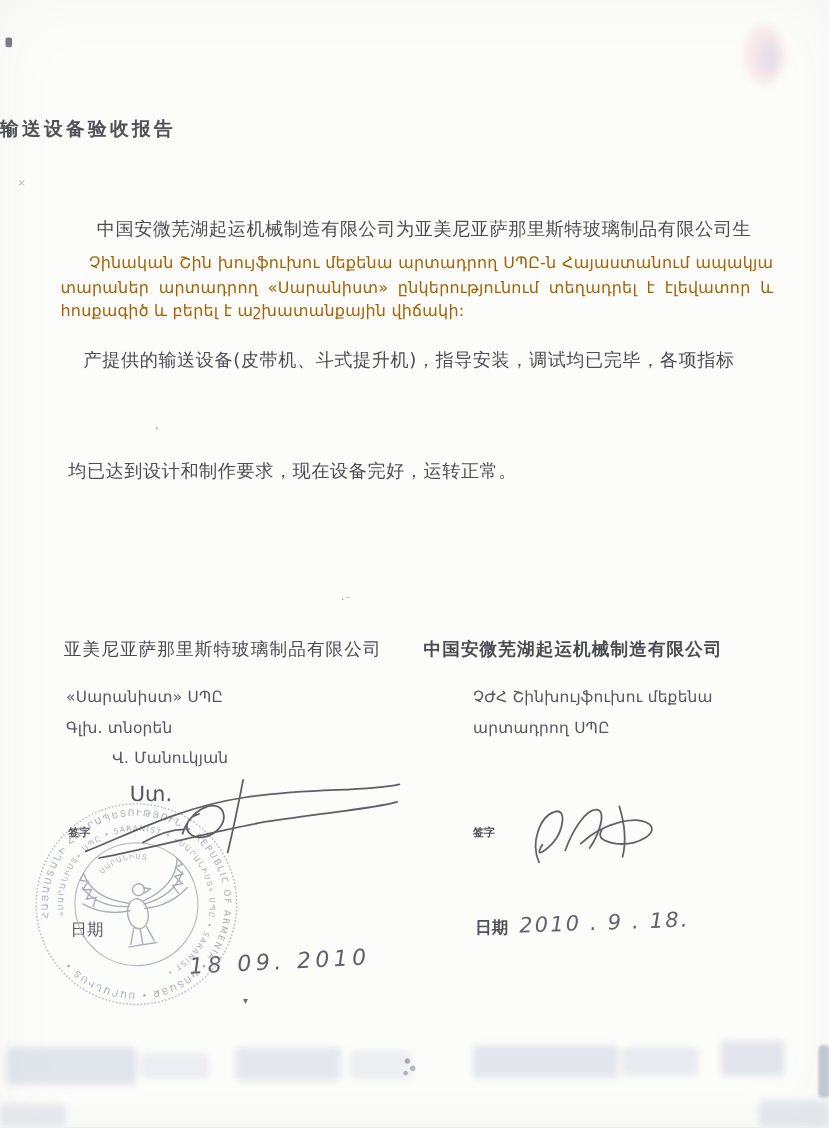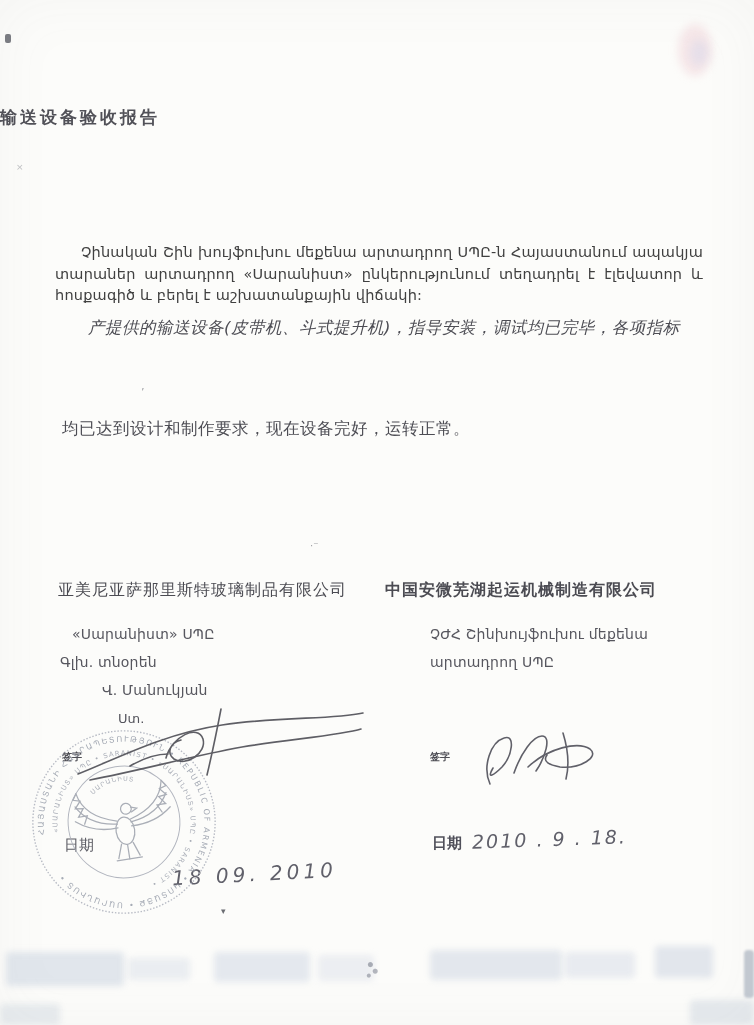--- a/index.html
+++ b/index.html
@@ -17,38 +17,38 @@
   .title{
     top:106px;left:0;width:100%;
     text-align:left;
     font-size:17px;font-weight:700;
     letter-spacing:3px;
     color:#515158;
   }
   .cjk{font-size:16.5px;letter-spacing:0.5px;color:#4d4d54;}
   .para-cn-1{top:198px;left:60px;width:645px;text-indent:28px;}
   .para-hy{
-    top:242px;left:55px;width:648px;
+    top:230px;left:55px;width:648px;
     font-size:14.5px;line-height:21.5px;
     text-align:justify;text-indent:26px;
-    color:#404040;letter-spacing:0.2px;
-  }
-  .para-cn-2{top:317px;left:60px;width:645px;text-indent:28px;font-style:italic;}
+    color:#a16207;letter-spacing:0.2px;
+  }
+  .para-cn-2{top:317px;left:48px;width:645px;text-indent:28px;}
   .para-cn-3{top:418px;left:62px;width:620px;}
   .company-left{top:580px;left:58px;width:330px;font-size:16px;letter-spacing:1px;}
   .company-right{top:580px;left:385px;width:330px;font-size:16px;letter-spacing:1px;font-weight:bold;}
   .hy-line{font-size:14px;color:#56565e;letter-spacing:0.2px;}
-  .l1{top:626px;left:60px;margin-left:12px;}
+  .l1{top:626px;left:60px;}
   .l2{top:654px;left:60px;}
   .l3{top:682px;left:60px;margin-left:42px;}
   .r1{top:626px;left:430px;}
   .r2{top:654px;left:430px;}
   .sign-label{font-size:10px;font-weight:600;color:#4d4d54;margin-top:40px;}
   .sign-left-label{top:710px;left:62px;}
-  .sign-left-abbrev{top:711px;left:118px;font-size:13px;color:#55555d;}
+  .sign-left-abbrev{top:711px;left:118px;font-size:19px;color:#55555d;}
   .sign-right-label{top:710px;left:430px;}
   .date-left-label{top:836px;left:64px;font-size:15px;color:#5a5a62;z-index:1;}
   .date-right-label{top:834px;left:432px;font-size:15px;font-weight:600;color:#50505a;}
   .handwriting{
     font-style:italic;
     color:#60606a;
   }
   .date-left-hand{
     top:862px;left:172px;
     font-size:20px;letter-spacing:4px;
@@ -94,20 +94,21 @@
                radial-gradient(circle at 30% 80%,rgba(110,115,130,0.5) 0 1.5px,transparent 2.5px);
     filter:blur(0.4px);}
 </style>
 </head>
 <body>
 
 <div class="page">
 
   <div class="abs title">输送设备验收报告</div>
 
+  <div class="abs cjk para-cn-1">中国安微芜湖起运机械制造有限公司为亚美尼亚萨那里斯特玻璃制品有限公司生</div>
 
   <div class="abs para-hy">Չինական Շին խույֆուխու մեքենա արտադրող ՍՊԸ-ն Հայաստանում ապակյա տարաներ արտադրող «Սարանիստ» ընկերությունում տեղադրել է էլեվատոր և հոսքագիծ և բերել է աշխատանքային վիճակի:</div>
 
   <div class="abs cjk para-cn-2">产提供的输送设备(皮带机、斗式提升机)，指导安装，调试均已完毕，各项指标</div>
 
   <div class="abs company-left">亚美尼亚萨那里斯特玻璃制品有限公司</div>
 
   <div class="abs cjk para-cn-3">均已达到设计和制作要求，现在设备完好，运转正常。</div>
   <div class="abs company-right">中国安微芜湖起运机械制造有限公司</div>
 

